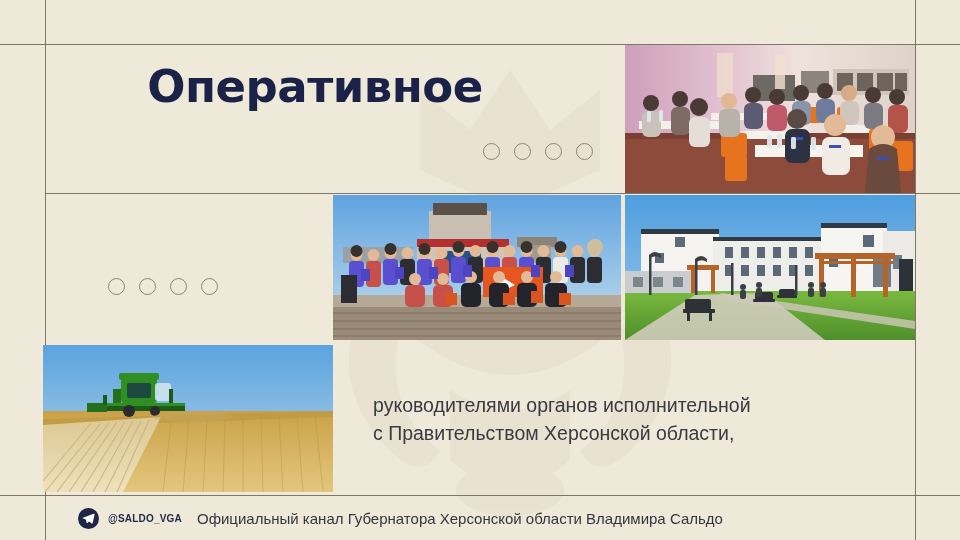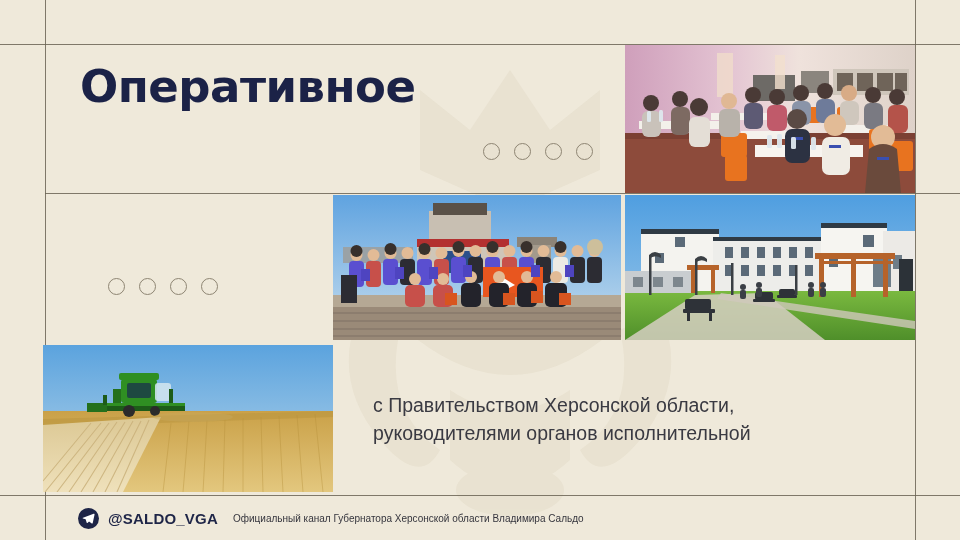--- a/index.html
+++ b/index.html
@@ -22,20 +22,21 @@
   .rule.v{width:1px;}
   .rule.h{height:1px;}
 
   
   #title-block{position:absolute;left:80px;top:62px;width:470px;}
   #title-block h1{
     margin:0;color:#1b2247;
     font-family:"DejaVu Sans","Liberation Sans",sans-serif;
     font-weight:700;font-size:45px;line-height:50px;
     letter-spacing:-0.5px;
+    text-align:center;
   }
   #title-block h1 .ln{display:block;}
 
   
   .dots{position:absolute;display:flex;gap:14px;align-items:center;}
   .dots .dot{
     width:17px;height:17px;border-radius:50%;
     border:1.4px solid #8e8573;background:transparent;box-sizing:border-box;
   }
   #dots-title{left:483px;top:143px;}
@@ -58,22 +59,22 @@
     font-size:19.5px;line-height:28px;font-weight:400;
   }
   #subtitle-panel p .ln{display:block;white-space:nowrap;}
 
   
   #footer{position:absolute;left:0;top:496px;width:960px;height:44px;
       display:flex;align-items:center;}
   #tg-badge{margin-left:78px;width:21px;height:21px;border-radius:50%;
       background:#1e2547;display:flex;align-items:center;justify-content:center;flex:0 0 auto;}
   #tg-badge svg{width:13px;height:13px;display:block;}
-  #footer .handle{margin-left:9px;color:#1e2547;font-weight:700;font-size:15px;letter-spacing:.2px;}
-  #footer .tagline{margin-left:15px;color:#35353d;font-size:10px;font-weight:400;}
+  #footer .handle{margin-left:9px;color:#1e2547;font-weight:700;font-size:10px;letter-spacing:.2px;}
+  #footer .tagline{margin-left:15px;color:#35353d;font-size:15px;font-weight:400;}
 </style>
 </head>
 <body>
 
 <div id="slide">
 
   <div class="watermark" id="wm-main">
     <svg viewBox="0 0 420 470" xmlns="http://www.w3.org/2000/svg">
       <g fill="#e2dac6" opacity="0.85">
         <path d="M210 10 L250 70 L300 30 L300 110 L210 150 L120 110 L120 30 L170 70 Z"></path>
@@ -481,22 +482,22 @@
         <circle cx="112" cy="66" r="5" fill="#2b2b2b"></circle>
         <rect x="60" y="50" width="4" height="10" fill="#1d5c18"></rect>
         <rect x="126" y="44" width="4" height="14" fill="#1d5c18"></rect>
       </g>
       <ellipse cx="150" cy="72" rx="40" ry="5" fill="#c8a85e" opacity=".45"></ellipse>
     </svg>
   </div>
 
   <div id="subtitle-panel">
     <p>
+      <span class="ln">руководителями органов исполнительной</span>
       <span class="ln">с Правительством Херсонской области,</span>
-      <span class="ln">руководителями органов исполнительной</span>
     </p>
   </div>
 
   <div id="footer">
     <span id="tg-badge">
       <svg viewBox="0 0 24 24" xmlns="http://www.w3.org/2000/svg" aria-hidden="true">
         <path d="M21.5 3.2 1.9 10.8c-1 .4-1 1 -.2 1.3l5 1.5 1.9 5.8c.2.7.4.9 1 .9.5 0 .7-.2 1-.6l2.4-2.3 5 3.7c.9.5 1.6.2 1.8-.9l3.3-15.3c.3-1.3-.5-1.9-1.6-1.7z" fill="#ffffff"></path>
       </svg>
     </span>
     <span class="handle">@SALDO_VGA</span>

